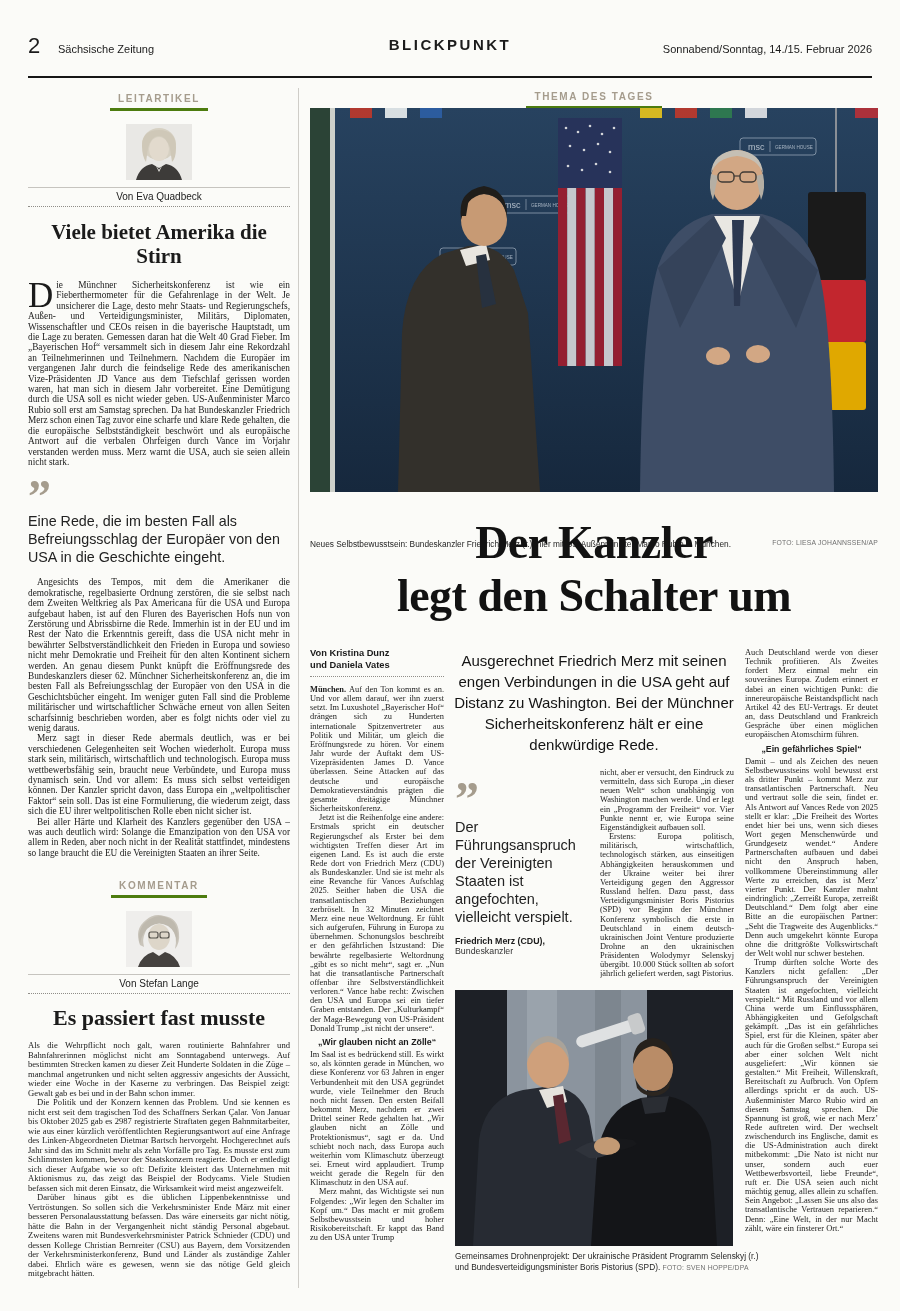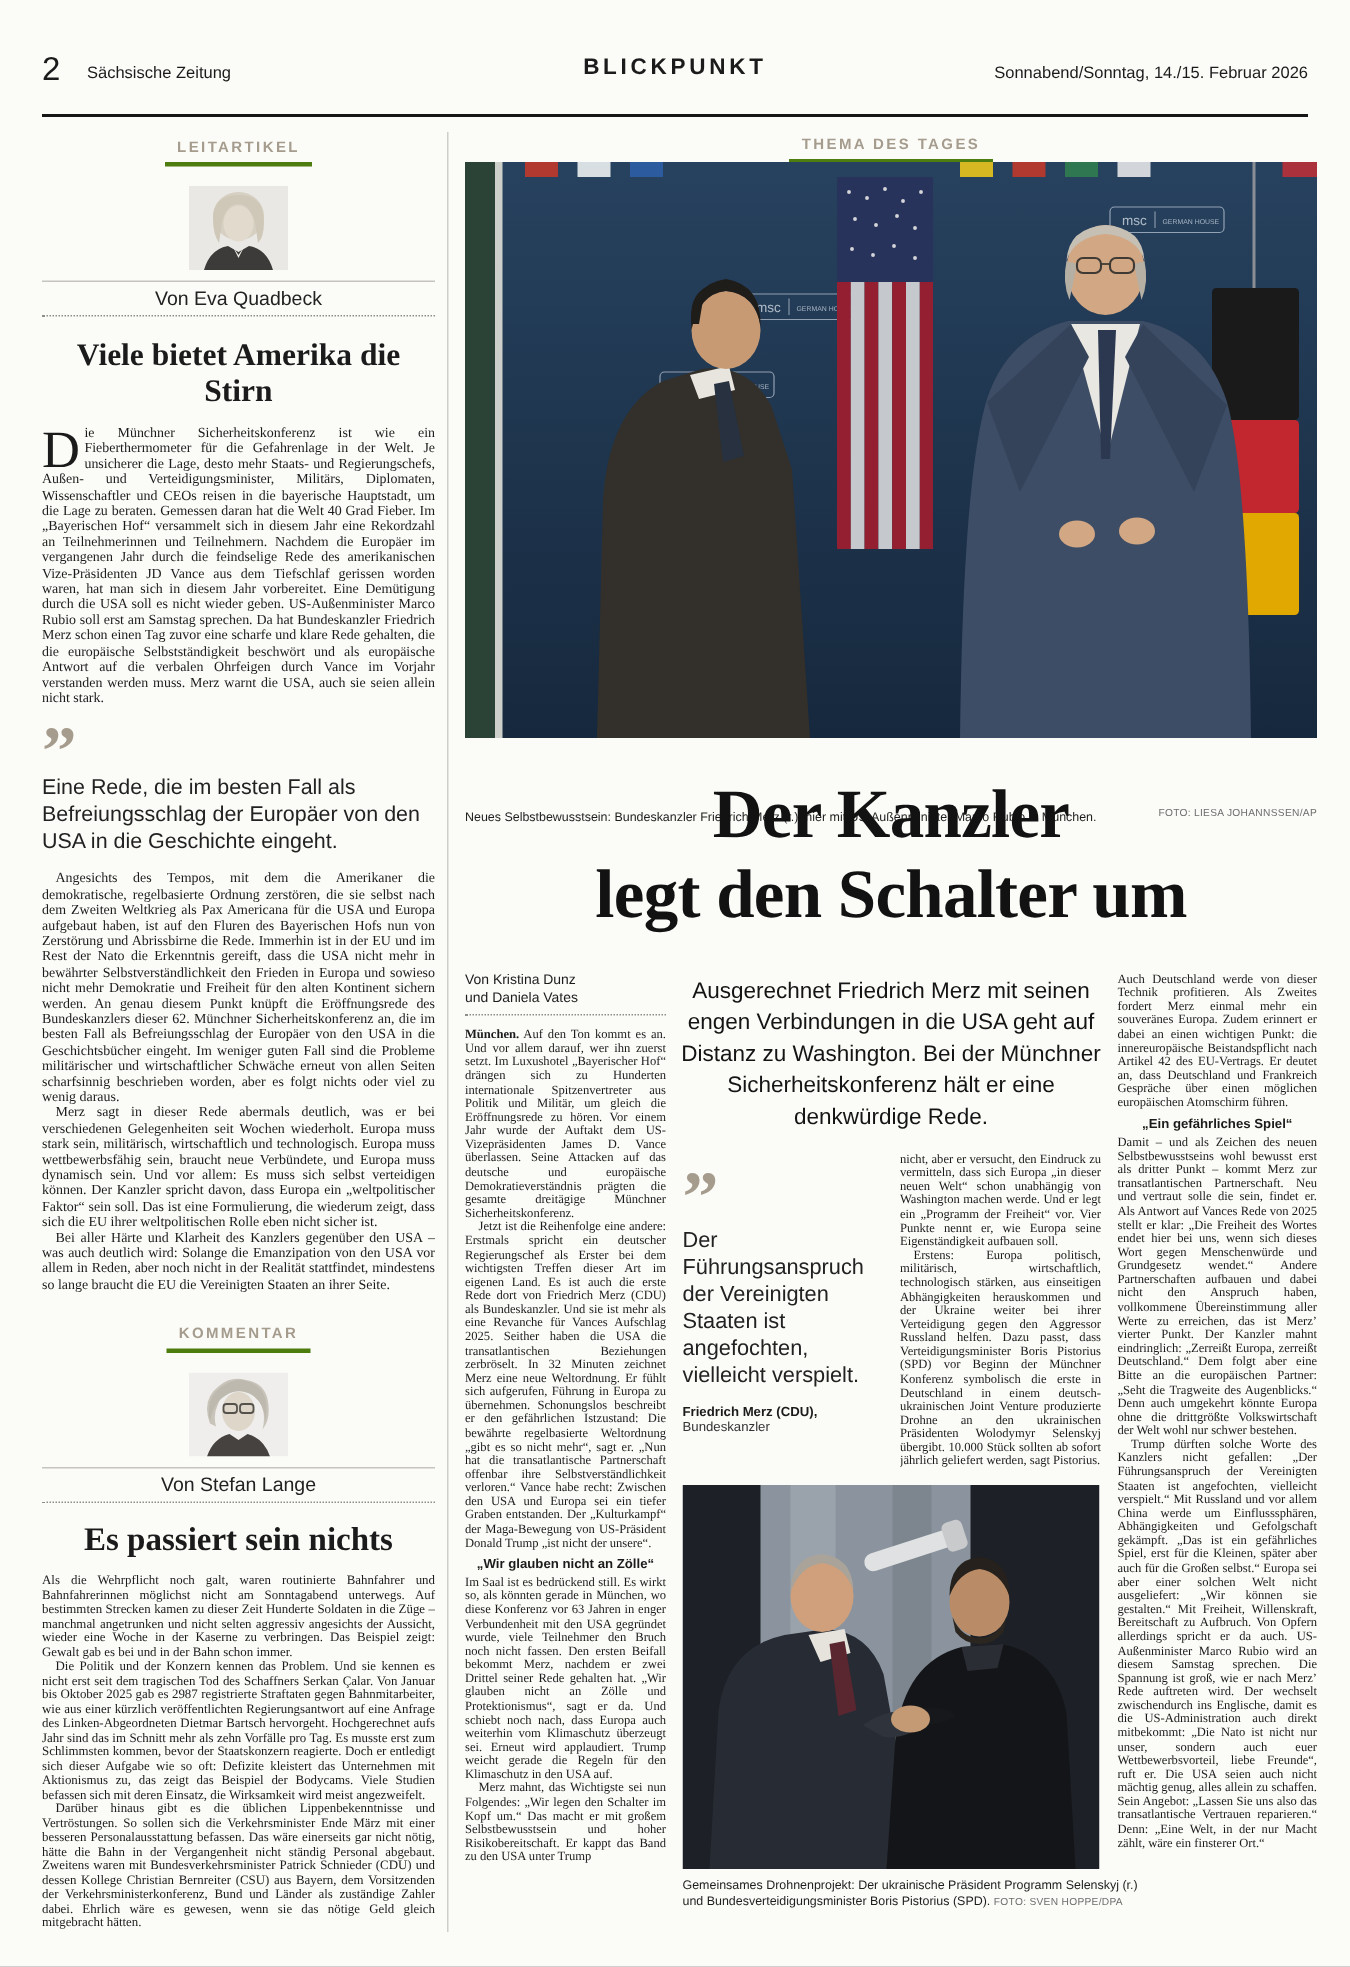--- a/index.html
+++ b/index.html
@@ -15,21 +15,21 @@
   .vdivider { position:absolute; left:298px; top:88px; height:1200px; width:1px; background:#cfcdc8; }
 
   
   .lbl { text-align:center; }
   .lbl span { display:inline-block; font-size:10px; font-weight:700; letter-spacing:1.6px; color:#a59c8d; border-bottom:3px solid #4d7c0f; padding:0 8px 4px; }
 
   
   .leftcol { position:absolute; left:28px; top:88px; width:262px; }
   .aphoto { display:block; margin:13px auto 0; }
   .thinrule { border-top:1px solid #c6c4bf; margin-top:7px; }
-  .authorname { text-align:center; font-size:13px; margin-top:3px; color:#222; }
+  .authorname { text-align:center; font-size:10px; margin-top:3px; color:#222; }
   .dotted { border-top:1px dotted #8f8d88; margin-top:4px; }
   .h-left { font-family:"Liberation Serif", serif; font-weight:600; text-align:center; }
   .h-eva { font-size:21px; line-height:24px; margin-top:13px; }
   .h-stefan { font-size:22px; line-height:25px; margin-top:11px; }
   .serifbody { font-family:"Liberation Serif", serif; text-align:justify; hyphens:auto; -webkit-hyphens:auto; }
   .leit { font-size:9.3px; line-height:10.4px; }
   .leit-first { margin-top:12px; }
   .ind { text-indent:9px; }
   .dropcap { float:left; font-family:"Liberation Serif", serif; font-size:35px; line-height:29px; padding:1px 3px 0 0; font-weight:400; }
   .quoteblock { margin:13px 0 11px; }
@@ -45,21 +45,21 @@
   .cap1 { position:absolute; left:310px; top:499px; width:568px; display:flex; justify-content:space-between; align-items:flex-start;margin-top:40px; }
   .cap-text { font-size:8.3px; color:#1e1e1e; white-space:nowrap; }
   .credit { font-size:6.8px; color:#6e6e6e; letter-spacing:0.2px; white-space:nowrap; }
   .h-main { position:absolute; left:310px; top:516px; width:568px; text-align:center; font-family:"Liberation Serif", serif; font-weight:700; font-size:46px; line-height:53px; letter-spacing:-0.5px; color:#121212; }
   .lead { position:absolute; left:450px; top:650px; width:288px; text-align:center; font-size:15px; line-height:21px; color:#141414; }
   .mcol { position:absolute; width:134px; font-size:8.4px; line-height:9.15px; }
   .mcol p { margin:0; }
   .col1 { left:310px; top:648px; height:658px; overflow:hidden; }
   .col3 { left:600px; top:768px; height:218px; overflow:hidden; }
   .col4 { left:745px; top:648px; width:133px; height:658px; overflow:hidden; }
-  .byl { font-weight:400; font-size:9.3px; line-height:11.5px; font-family:"Liberation Sans", sans-serif; text-align:left; }
+  .byl { font-weight:700; font-size:9.3px; line-height:11.5px; font-family:"Liberation Sans", sans-serif; text-align:left; }
   .byl-rule { border-top:1px dotted #8f8d88; margin:5px 0 8px; }
   .subhead { font-family:"Liberation Sans", sans-serif; font-weight:700; font-size:8.8px; text-align:center; margin:5px 0 3px; text-indent:0; }
   .pq2 { position:absolute; left:455px; top:782px; width:136px; }
   .pq2 .qmark { font-size:48px; }
   .pq2-text { font-size:14.5px; line-height:18px; color:#222; margin-top:4px; }
   .pq2-name { font-weight:700; font-size:8.8px; margin-top:10px; }
   .pq2-role { font-size:8.8px; color:#333; }
   .photo2 { position:absolute; left:455px; top:990px; width:278px; height:256px; }
   .cap2 { position:absolute; left:455px; top:1251px; width:304px; font-size:8.3px; line-height:10.5px; color:#1e1e1e; }
 </style>
@@ -113,21 +113,21 @@
       <path d="M14,33 Q10,16 24,8 Q34,2 44,8 Q54,14 51,32 Q50,20 42,15 Q33,10 25,15 Q16,20 14,33 Z" fill="#beb9ae"></path>
       <rect x="23" y="21" width="9" height="6" rx="2" fill="none" stroke="#55524d" stroke-width="1.2"></rect>
       <rect x="34" y="21" width="9" height="6" rx="2" fill="none" stroke="#55524d" stroke-width="1.2"></rect>
       <path d="M12,56 Q16,44 27,41 L33,45 L39,41 Q50,44 54,56 Z" fill="#45423f"></path>
     </svg>
 
     <div class="thinrule"></div>
     <div class="authorname">Von Stefan Lange</div>
     <div class="dotted"></div>
 
-    <div class="h-left h-stefan">Es passiert sein nichts</div>
+    <div class="h-left h-stefan">Es passiert fast musste</div>
 
     <p class="serifbody kom kom-first">Als die Wehrpflicht noch galt, waren routinierte Bahnfahrer und Bahnfahrerinnen möglichst nicht am Sonntagabend unterwegs. Auf bestimmten Strecken kamen zu dieser Zeit Hunderte Soldaten in die Züge – manchmal angetrunken und nicht selten aggressiv angesichts der Aussicht, wieder eine Woche in der Kaserne zu verbringen. Das Beispiel zeigt: Gewalt gab es bei und in der Bahn schon immer.</p>
     <p class="serifbody kom ind">Die Politik und der Konzern kennen das Problem. Und sie kennen es nicht erst seit dem tragischen Tod des Schaffners Serkan Çalar. Von Januar bis Oktober 2025 gab es 2987 registrierte Straftaten gegen Bahnmitarbeiter, wie aus einer kürzlich veröffentlichten Regierungsantwort auf eine Anfrage des Linken-Abgeordneten Dietmar Bartsch hervorgeht. Hochgerechnet aufs Jahr sind das im Schnitt mehr als zehn Vorfälle pro Tag. Es musste erst zum Schlimmsten kommen, bevor der Staatskonzern reagierte. Doch er entledigt sich dieser Aufgabe wie so oft: Defizite kleistert das Unternehmen mit Aktionismus zu, das zeigt das Beispiel der Bodycams. Viele Studien befassen sich mit deren Einsatz, die Wirksamkeit wird meist angezweifelt.</p>
     <p class="serifbody kom ind">Darüber hinaus gibt es die üblichen Lippenbekenntnisse und Vertröstungen. So sollen sich die Verkehrsminister Ende März mit einer besseren Personalausstattung befassen. Das wäre einerseits gar nicht nötig, hätte die Bahn in der Vergangenheit nicht ständig Personal abgebaut. Zweitens waren mit Bundesverkehrsminister Patrick Schnieder (CDU) und dessen Kollege Christian Bernreiter (CSU) aus Bayern, dem Vorsitzenden der Verkehrsministerkonferenz, Bund und Länder als zuständige Zahler dabei. Ehrlich wäre es gewesen, wenn sie das nötige Geld gleich mitgebracht hätten.</p>
   </div>
 
   <div class="thema-label lbl"><span>THEMA DES TAGES</span></div>
 
   <svg class="photo1" viewBox="0 0 568 384">
     <defs>

